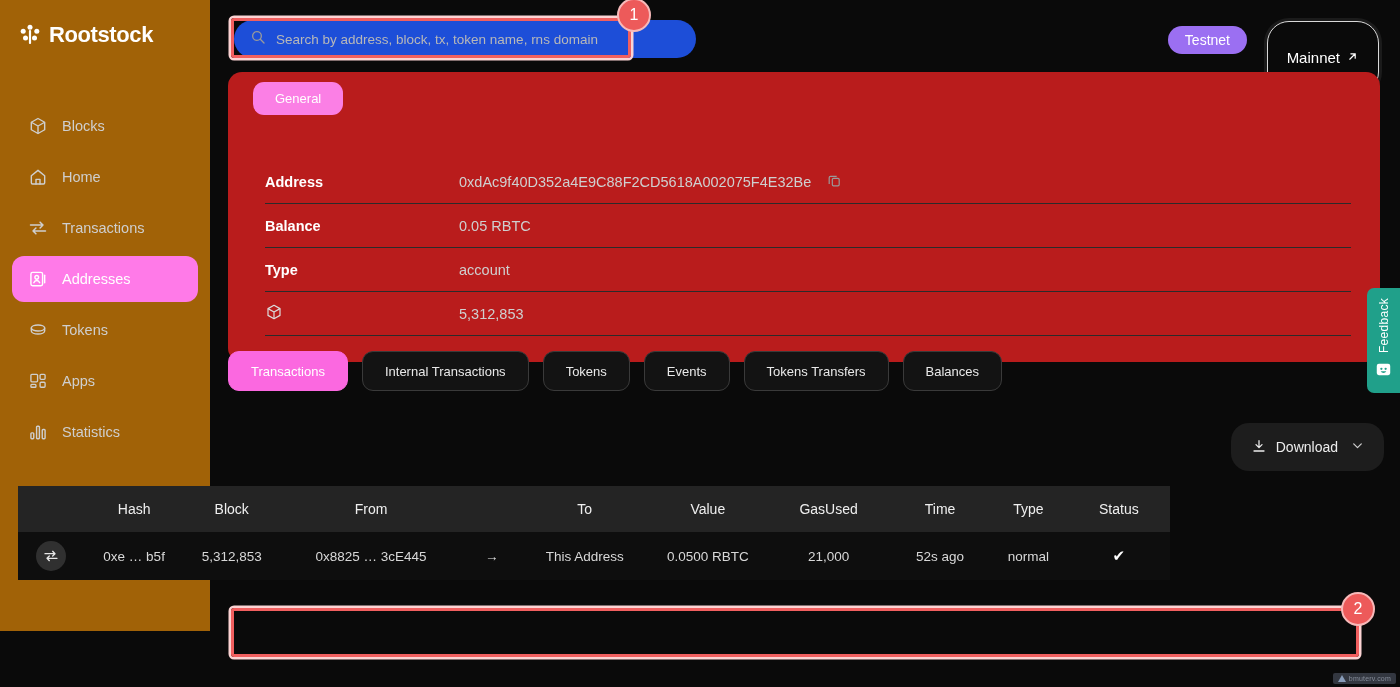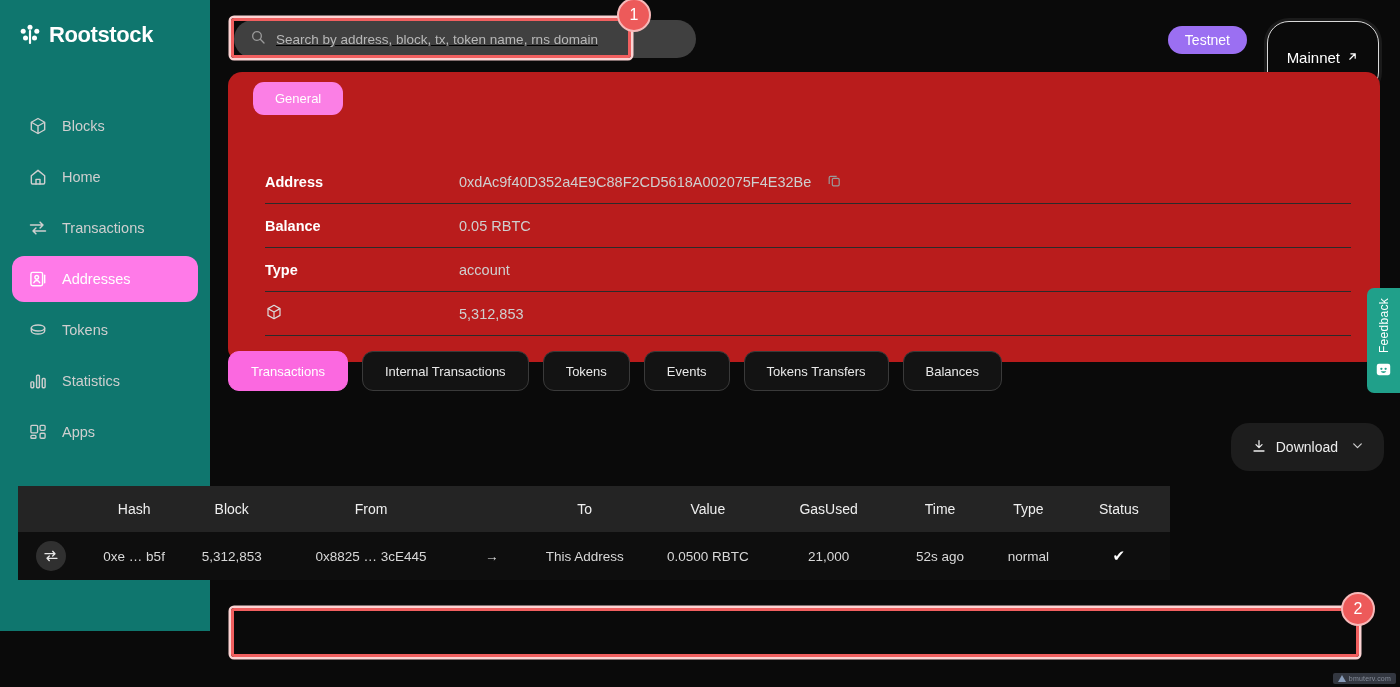--- a/index.html
+++ b/index.html
@@ -7,21 +7,21 @@
     width: 1400px; height: 687px;
     background: #0a0a0a;
     font-family: "Liberation Sans", sans-serif;
     overflow: hidden;
   }
   #app { position: relative; width: 1400px; height: 687px; background: #0a0a0a; }
 
   
   .sidebar {
     position: absolute; left: 0; top: 0; width: 210px; height: 631px;
-    background: #0f766e;
+    background: #a16207;
   }
   .logo-wrap {
     position: absolute; left: 18px; top: 22px;
     display: flex; align-items: center; gap: 7px;
   }
   .logo-mark { width: 24px; height: 24px; display: block; }
   .logo-text {
     color: #ffffff; font-size: 22px; font-weight: bold; letter-spacing: -0.4px;
   }
   .nav { position: absolute; left: 12px; top: 103px; width: 186px; }
@@ -32,22 +32,22 @@
     cursor: pointer;
   }
   .nav-item .ni-icon { width: 20px; height: 20px; flex: none; display:block; }
   .nav-item.active { background: #ff7ae8; color: #ffffff; }
   .nav-item.active .ni-icon { color: #ffffff; }
 
   
   .topbar { position: absolute; left: 210px; top: 0; width: 1190px; height: 72px; }
   .search-box {
     position: absolute; left: 24px; top: 20px; width: 462px; height: 38px;
-    background: #404040; border-radius: 19px;
-    display: flex; align-items: center; padding: 0 16px; gap: 10px; text-decoration: underline;
+    background: #1d4ed8; border-radius: 19px;
+    display: flex; align-items: center; padding: 0 16px; gap: 10px;
   }
   .search-box .s-icon { width: 16px; height: 16px; color: #9a9a9a; flex:none; }
   .search-input {
     background: transparent; border: none; outline: none;
     color: #b8b8b8; font-size: 13.5px; font-family: "Liberation Sans", sans-serif;
     width: 100%;
   }
   .search-input::placeholder { color: #b8b8b8; }
 
   .net-testnet {
@@ -238,39 +238,39 @@
           <svg class="ni-icon" viewBox="0 0 24 24" fill="none" stroke="currentColor" stroke-width="1.7" stroke-linecap="round" stroke-linejoin="round">
             <ellipse cx="12" cy="9.5" rx="8" ry="3.6"></ellipse>
             <path d="M4 9.5v3.6c0 2 3.6 3.6 8 3.6s8-1.6 8-3.6V9.5"></path>
           </svg>
         </span>
         <span>Tokens</span>
       </div>
 
       <div class="nav-item">
         <span>
-          <svg class="ni-icon" viewBox="0 0 24 24" fill="none" stroke="currentColor" stroke-width="1.7" stroke-linecap="round" stroke-linejoin="round">
-            <rect x="3.5" y="13" width="3.4" height="7" rx="1"></rect>
-            <rect x="10.3" y="5" width="3.4" height="15" rx="1"></rect>
-            <rect x="17.1" y="9" width="3.4" height="11" rx="1"></rect>
-          </svg>
-        </span>
-        <span>Statistics</span>
-      </div>
-
-      <div class="nav-item">
-        <span>
           <svg class="ni-icon" viewBox="0 0 24 24" fill="none" stroke="currentColor" stroke-width="1.6" stroke-linejoin="round">
             <rect x="3.5" y="4" width="8" height="9" rx="1.2"></rect>
             <rect x="14.5" y="4" width="6" height="6" rx="1.2"></rect>
             <rect x="14.5" y="13.5" width="6" height="6" rx="1.2"></rect>
             <rect x="3.5" y="16" width="6" height="3.5" rx="1"></rect>
           </svg>
         </span>
         <span>Apps</span>
+      </div>
+
+      <div class="nav-item">
+        <span>
+          <svg class="ni-icon" viewBox="0 0 24 24" fill="none" stroke="currentColor" stroke-width="1.7" stroke-linecap="round" stroke-linejoin="round">
+            <rect x="3.5" y="13" width="3.4" height="7" rx="1"></rect>
+            <rect x="10.3" y="5" width="3.4" height="15" rx="1"></rect>
+            <rect x="17.1" y="9" width="3.4" height="11" rx="1"></rect>
+          </svg>
+        </span>
+        <span>Statistics</span>
       </div>
 
     </div>
   </div>
 
   <div class="topbar">
 
     <div class="search-box">
       <span>
         <svg class="s-icon" viewBox="0 0 24 24" fill="none" stroke="currentColor" stroke-width="2" stroke-linecap="round">

